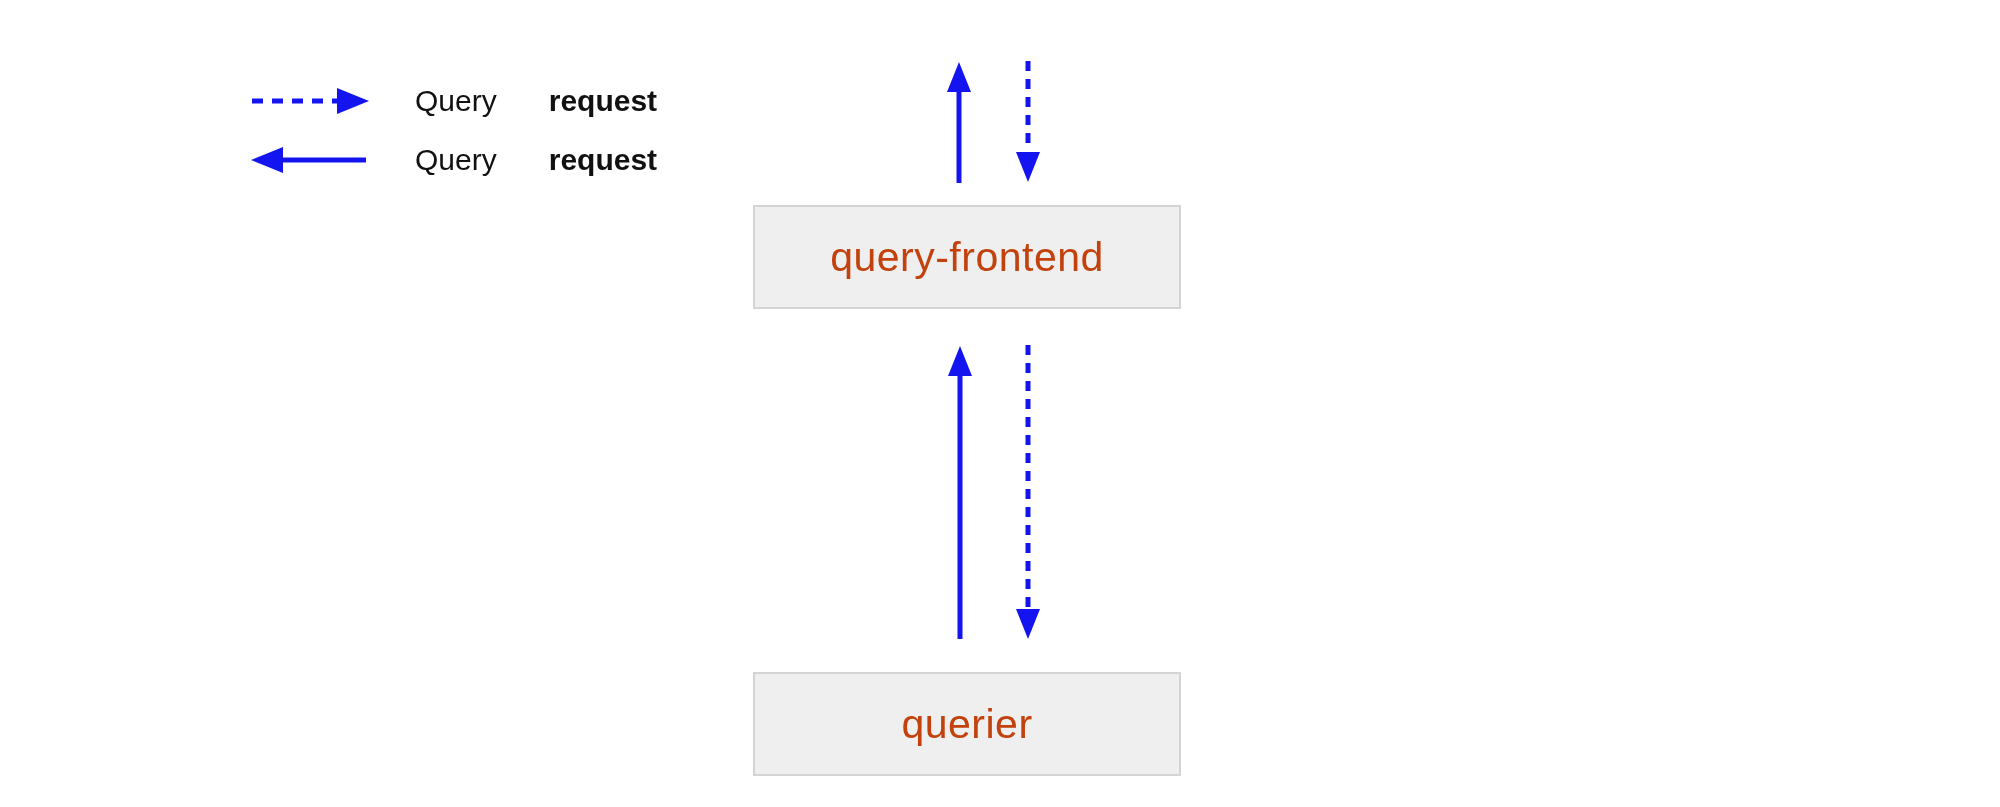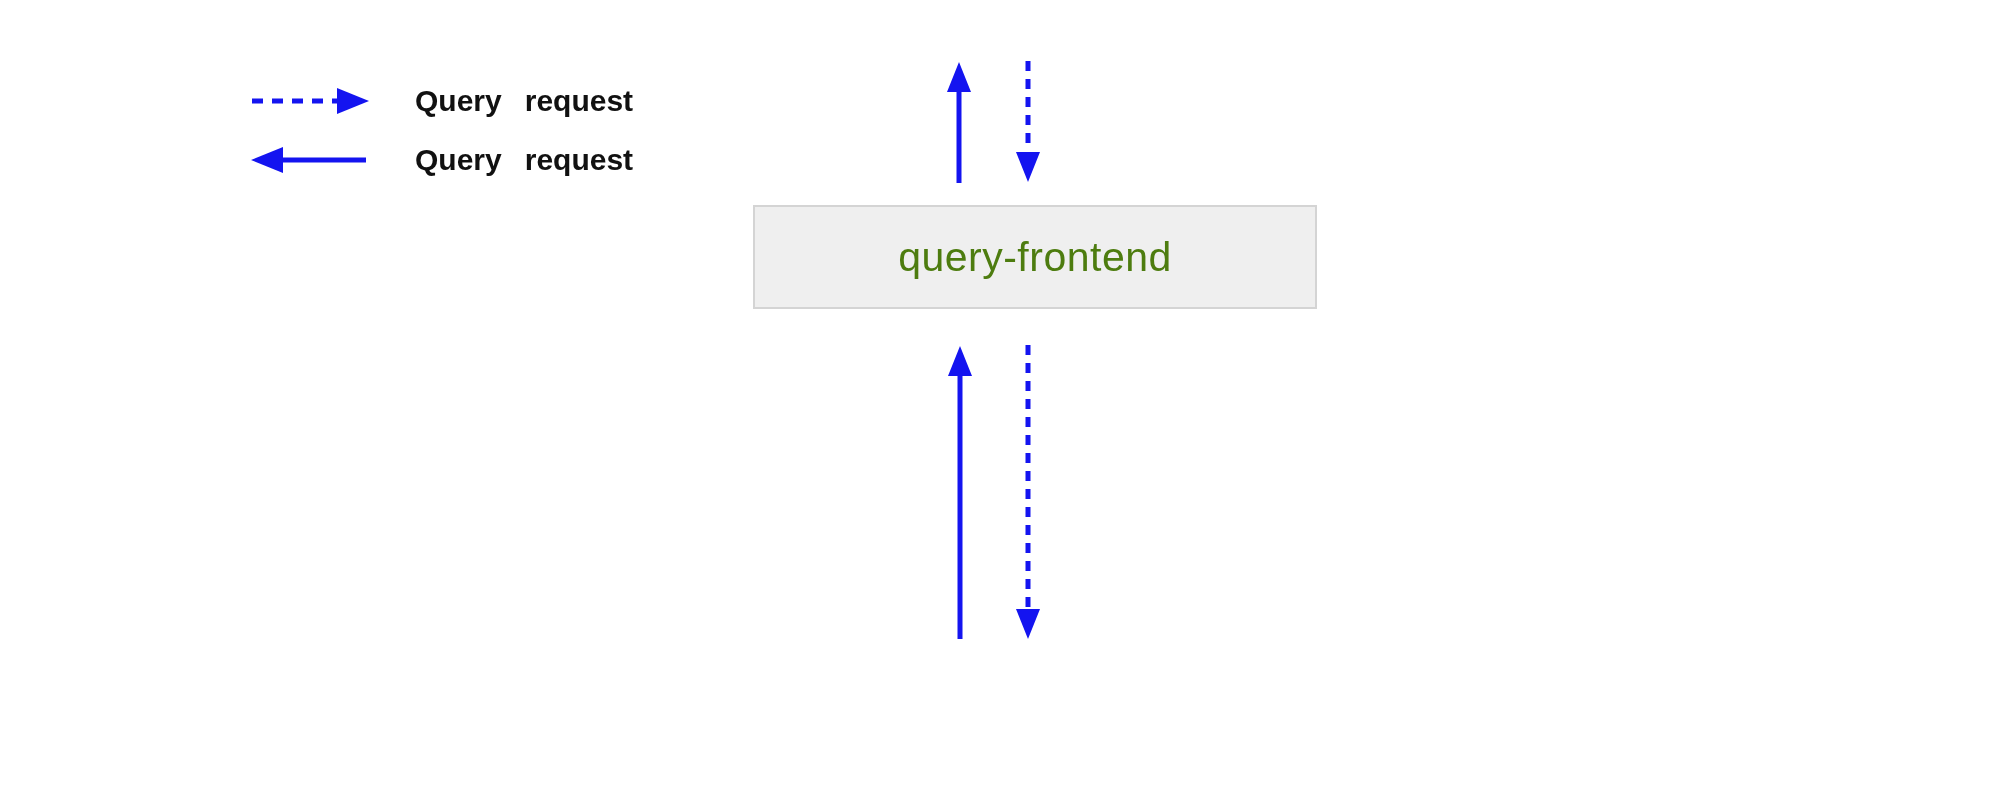--- a/index.html
+++ b/index.html
@@ -34,37 +34,37 @@
     width: 120px;
     height: 32px;
     flex: 0 0 auto;
     margin-right: 45px;
   }
   .legend-label {
     font-size: 30px;
     color: #111111;
     white-space: nowrap;
   }
-  .legend-label .prefix { font-weight: 700; margin-right: 23px; }
-  .legend-label .emphasis { font-weight: 700; }
+  .legend-label .prefix { font-weight: 400; margin-right: 8px; }
+  .legend-label .emphasis { font-weight: 700; margin-left: 44px; }
 
   
   .node {
     position: absolute;
     left: 753px;
-    width: 564px;
+    width: 428px;
     height: 104px;
     box-sizing: border-box;
     background: #efefef;
     border: 2px solid #d4d4d4;
     display: flex;
     align-items: center;
     justify-content: center;
     font-size: 41px;
-    color: #4d7c0f;
+    color: #c2410c;
     letter-spacing: 0.5px;
   }
   .node-query-frontend { top: 205px; }
   .node-querier { top: 672px; }
 
   
   .flow-arrow { position: absolute; }
   .arrow-top-solid   { left: 943px;  top: 61px;  width: 32px; height: 122px; }
   .arrow-top-dashed  { left: 1012px; top: 61px;  width: 32px; height: 122px; }
   .arrow-mid-solid   { left: 944px;  top: 345px; width: 32px; height: 294px; }
@@ -111,14 +111,17 @@
 
   <svg class="flow-arrow arrow-mid-solid" viewBox="0 0 32 294">
     <polygon points="16,1 4,31 28,31" fill="#1414f0"></polygon>
     <line x1="16" y1="28" x2="16" y2="294" stroke-width="5" stroke="#1414f0"></line>
   </svg>
   <svg class="flow-arrow arrow-mid-dashed" viewBox="0 0 32 295">
     <line x1="16" y1="0" x2="16" y2="263" stroke-width="5" stroke-dasharray="10 8" stroke="#1414f0"></line>
     <polygon points="16,294 4,264 28,264" fill="#1414f0"></polygon>
   </svg>
 
+  <div class="node node-querier">
+    <span>querier</span>
+  </div>
 
 </div>
 
 </body></html>

